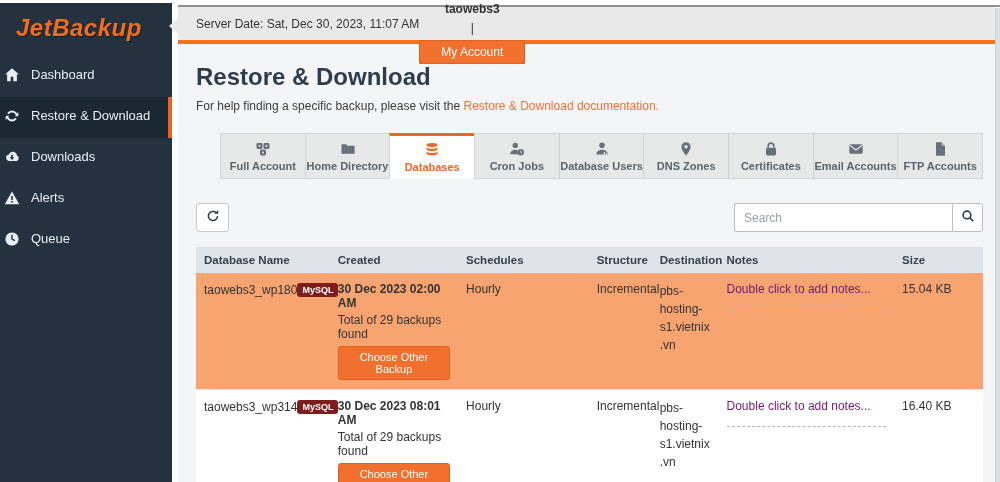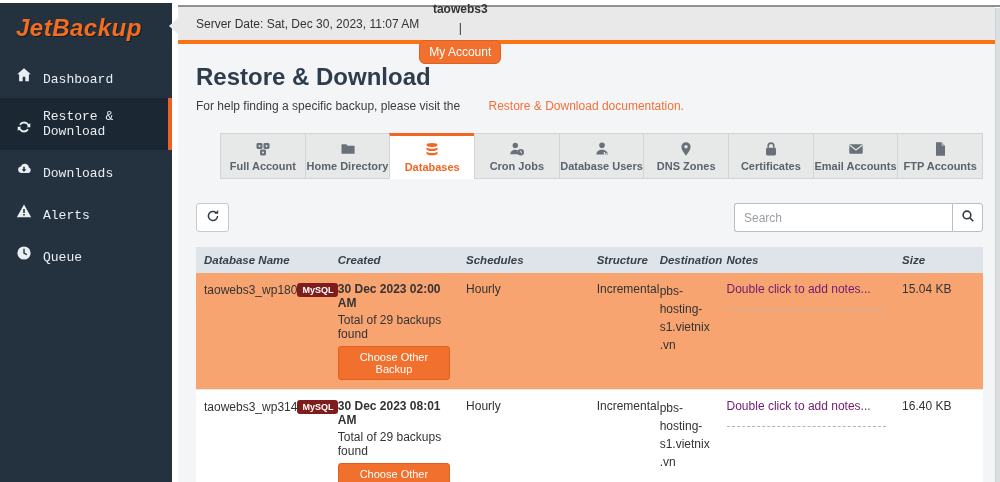--- a/index.html
+++ b/index.html
@@ -6,37 +6,37 @@
   body { font-family:"Liberation Sans", sans-serif; background:#fff; }
   .viewport { position:relative; width:1000px; height:482px; overflow:hidden; background:#fff; }
 
   
   .top-line { position:absolute; left:178px; right:0; top:5px; height:2px; background:#8f9193; }
   .scroll-strip { position:absolute; right:0; top:8px; bottom:0; width:5px; background:#dcdfe0; border-left:1px solid #cfd2d3; }
 
   
   .sidebar { position:absolute; left:0; top:3px; bottom:0; width:172px; background:#243240; color:#e9eef3; }
   .logo { padding:11px 14px 14px 16px; font-size:24px; font-weight:800; font-style:italic; color:#f36d20; letter-spacing:.5px; text-shadow:1px 1px 0 rgba(0,0,0,.45); }
-  .nav-item { display:flex; align-items:flex-end; gap:11px; padding:11px 16px; font-size:13px; color:#e9eef3; cursor:pointer;font-family:Liberation Mono, monospace; }
+  .nav-item { display:flex; align-items:flex-start; gap:11px; padding:11px 4px; font-size:13px; color:#e9eef3; cursor:pointer; }
   .nav-item svg { width:16px; height:16px; flex:none; }
   .nav-item.active { background:#1b2733; box-shadow:inset -4px 0 0 #ee6125; }
 
   
   .content { position:absolute; left:178px; top:7px; right:5px; bottom:0; background:#f4f5f6; }
   .topbar { height:37px; background:#e9e9e9; border-bottom:4px solid #f97316; display:flex; align-items:center; justify-content:flex-start; padding:0 12px 0 18px; position:relative; }
   .topbar::before { content:""; position:absolute; left:-9px; top:11px; border-top:8px solid transparent; border-bottom:8px solid transparent; border-right:9px solid #e9e9e9; }
   .server-date { font-size:12px; color:#333; }
   .login-area { display:flex; align-items:center; gap:5px; font-size:12px; color:#333;flex-direction:column; }
   .login-area b { font-weight:bold; }
-  .btn-account { background:#f2702d; color:#fff; border:1px solid #e0601f; border-radius:6px; font-size:12px; padding:4px 9px; cursor:pointer; }
+  .btn-account { background:#f2702d; color:#fff; border:1px solid #e0601f; border-radius:1px; font-size:12px; padding:4px 21px; cursor:pointer; }
 
   .main { padding:13px 12px 0 18px; }
   .page-title { font-size:24px; font-weight:bold; color:#2e3d4d; margin:6px 0 8px; }
   .help { font-size:12px; color:#3c3c3c; margin-bottom:20px; }
-  .help a { color:#f3703a; text-decoration:none; cursor:pointer;margin-left:25px; }
+  .help a { color:#f3703a; text-decoration:none; cursor:pointer; }
 
   
   .tabs { display:flex; margin-bottom:24px;padding-left:24px; }
   .tab { flex:1; height:46px; background:#e7e8e8; border:1px solid #d4d4d4; margin-left:-1px; display:flex; flex-direction:column; align-items:center; justify-content:center; gap:3px; cursor:pointer; }
   .tab:first-child { margin-left:0; }
   .tab .t-icon { color:#68717a; height:16px; display:flex; align-items:center; }
   .tab .t-icon svg { width:16px; height:16px; }
   .tab .t-label { font-size:11px; font-weight:bold; color:#5a646d; white-space:nowrap; }
   .tab.active { background:#fff; border-top:3px solid #f26522; border-bottom-color:#fff; }
   .tab.active .t-icon, .tab.active .t-label { color:#f26522; }
@@ -46,21 +46,21 @@
   .btn-refresh { width:33px; height:29px; background:#fff; border:1px solid #c9c9c9; border-radius:3px; color:#2f3b45; display:flex; align-items:center; justify-content:center; cursor:pointer; }
   .btn-refresh svg { width:14px; height:14px; }
   .search-group { display:flex; }
   .search-input { width:218px; height:29px; border:1px solid #bdbdbd; border-right:none; border-radius:3px 0 0 3px; background:#fff; padding:0 9px; font-size:12px; color:#333; font-family:"Liberation Sans", sans-serif; }
   .search-input::placeholder { color:#9aa0a6; }
   .btn-search { width:31px; height:29px; background:#fff; border:1px solid #bdbdbd; border-radius:0 3px 3px 0; display:flex; align-items:center; justify-content:center; color:#2f3b45; cursor:pointer; }
   .btn-search svg { width:14px; height:14px; }
 
   
   table { width:100%; border-collapse:collapse; table-layout:fixed; }
-  thead th { background:#dee4ea; font-size:11.5px; font-weight:bold; color:#37414b; text-align:left; padding:7px 8px;font-style:italic; }
+  thead th { background:#dee4ea; font-size:11.5px; font-weight:bold; color:#37414b; text-align:left; padding:7px 8px; }
   tbody td { font-size:12px; color:#333; vertical-align:top; padding:9px 8px; }
   tr.row-selected { background:#f8a471; }
   tr.row-plain { background:#fff; }
   tbody tr { border-bottom:1px solid #e6e6e6; }
   .db-name { display:flex; align-items:center; }
   .badge-mysql { background:#7f1d1d; color:#fff; font-size:9px; font-weight:bold; border-radius:3px; padding:2px 5px; margin-top:1px; }
   .created-date { font-weight:bold; margin-bottom:3px; }
   .backups-found { margin-bottom:5px; }
   .btn-choose { background:#f2702d; color:#fff; border:1px solid #e0601f; border-radius:3px; font-size:11px; padding:4px 7px; cursor:pointer; }
   .dest { line-height:1.5; overflow-wrap:break-word; }

